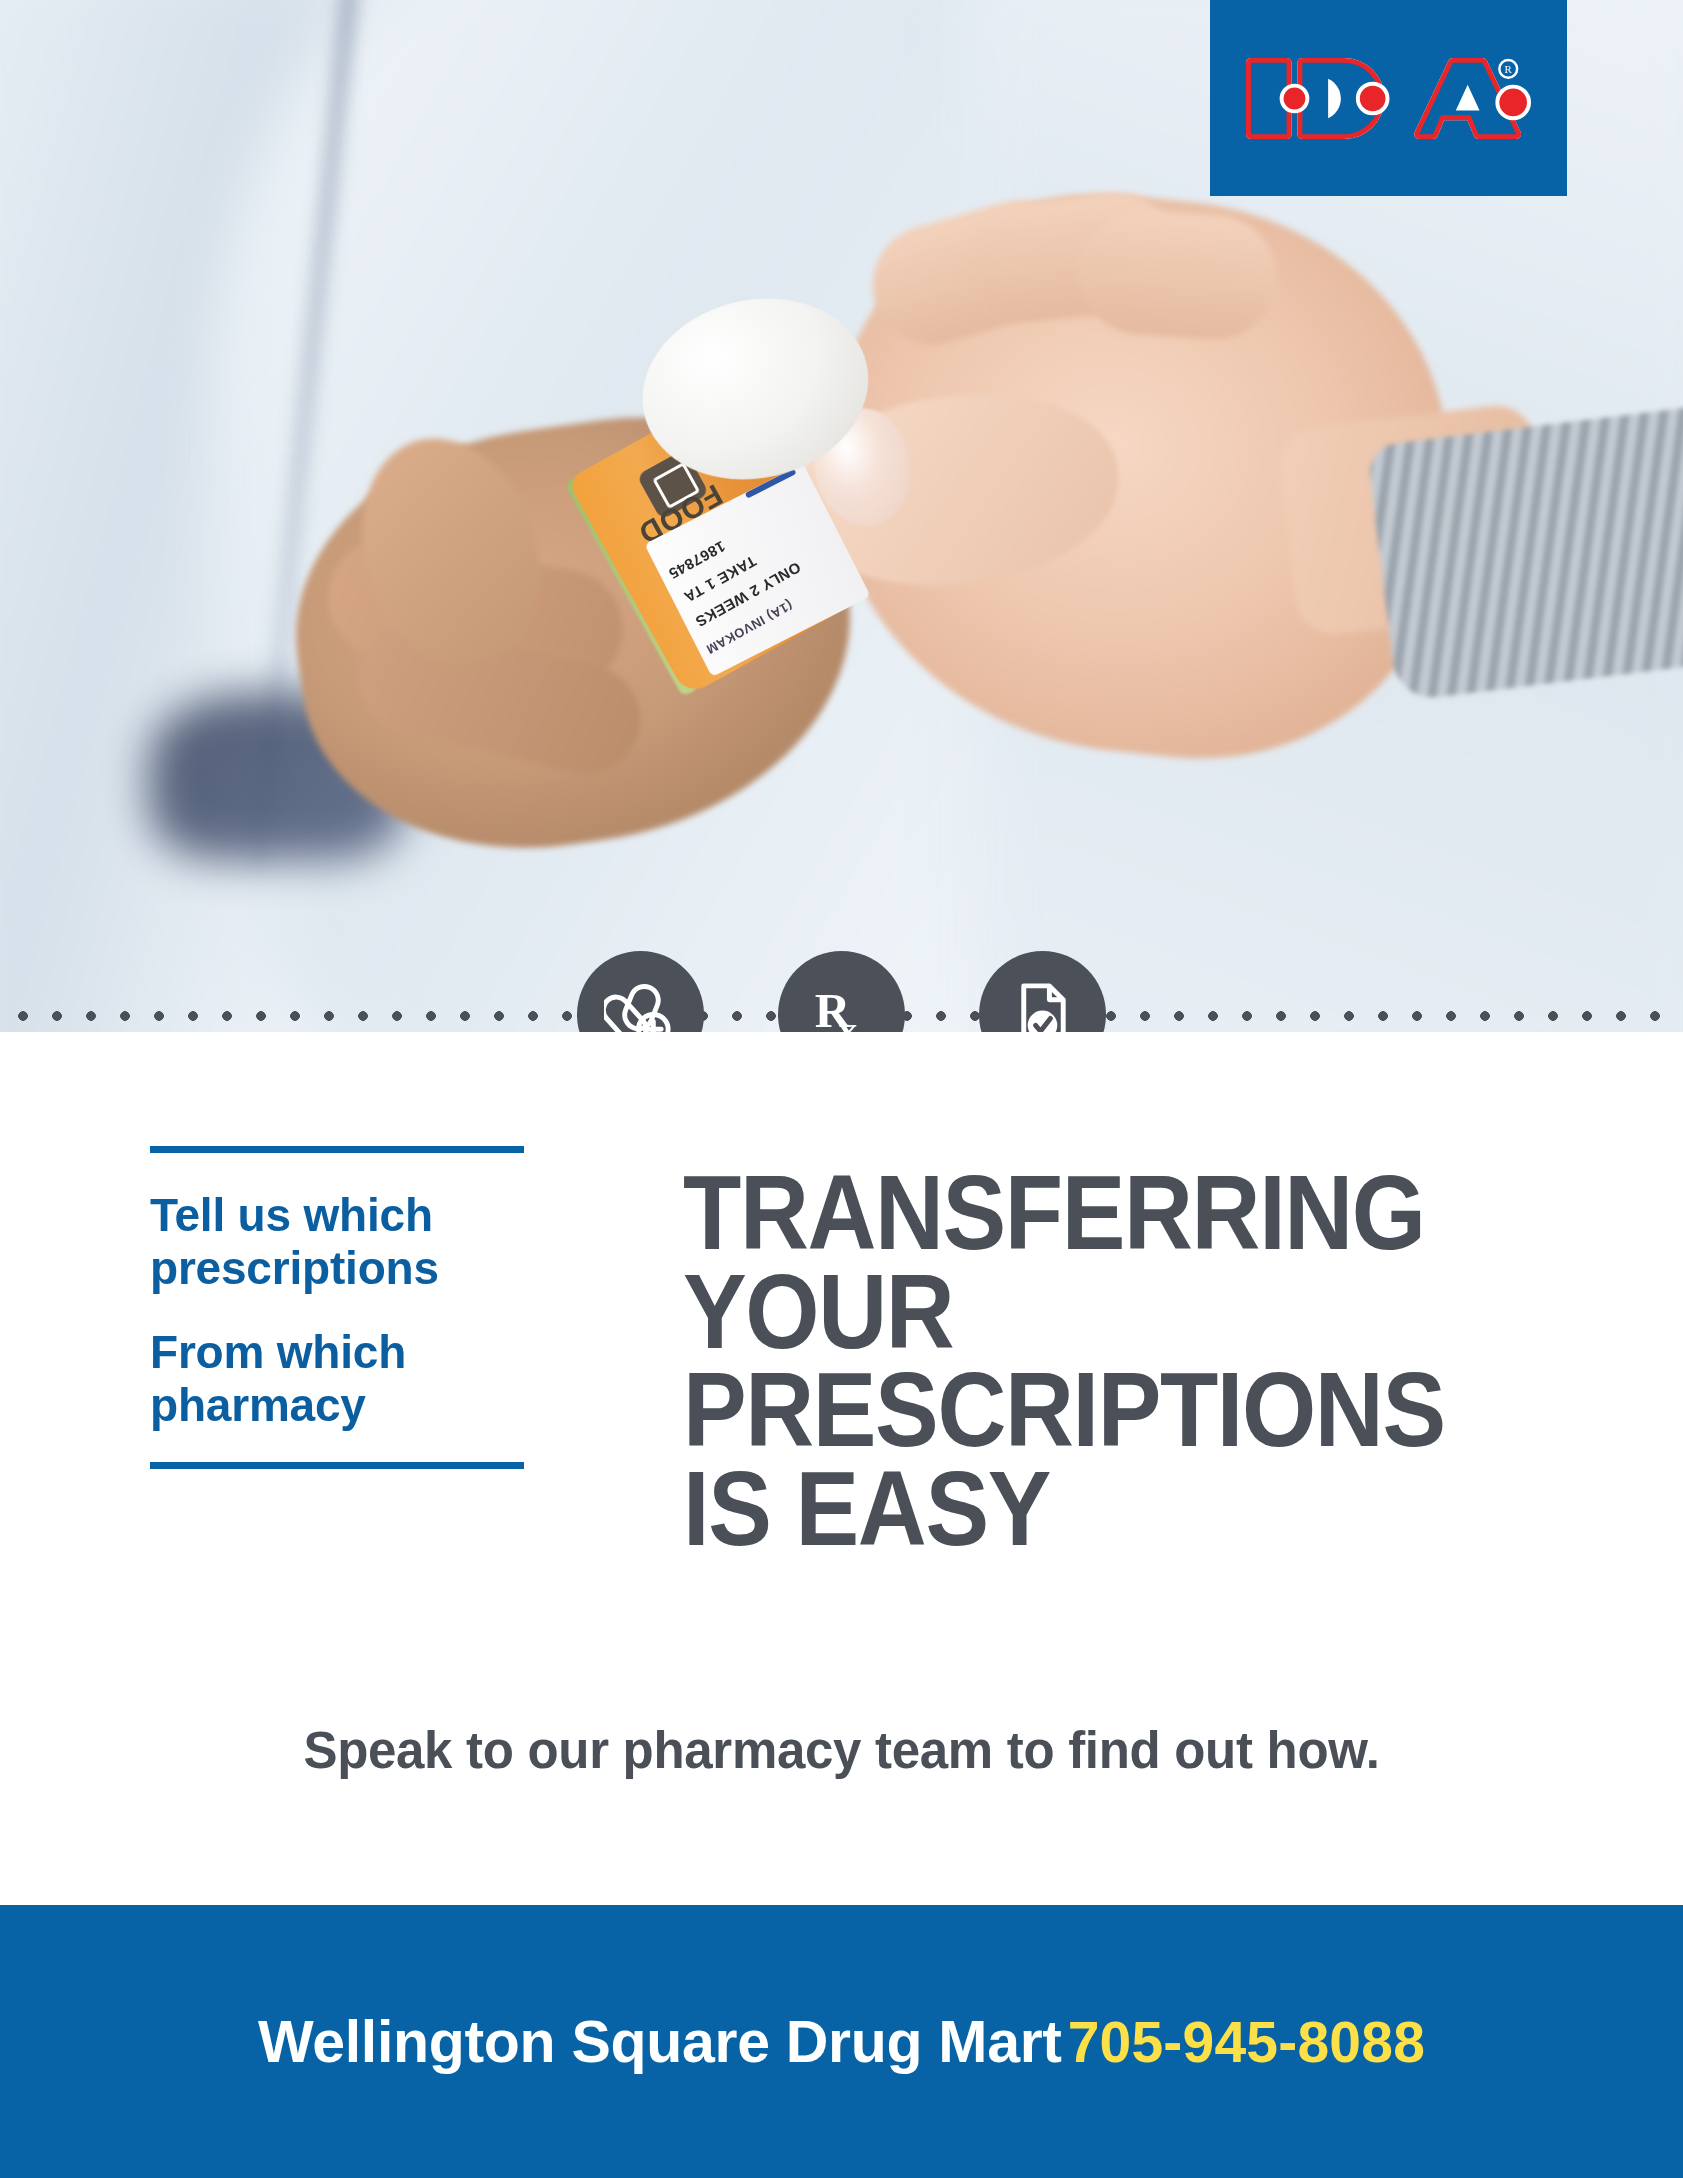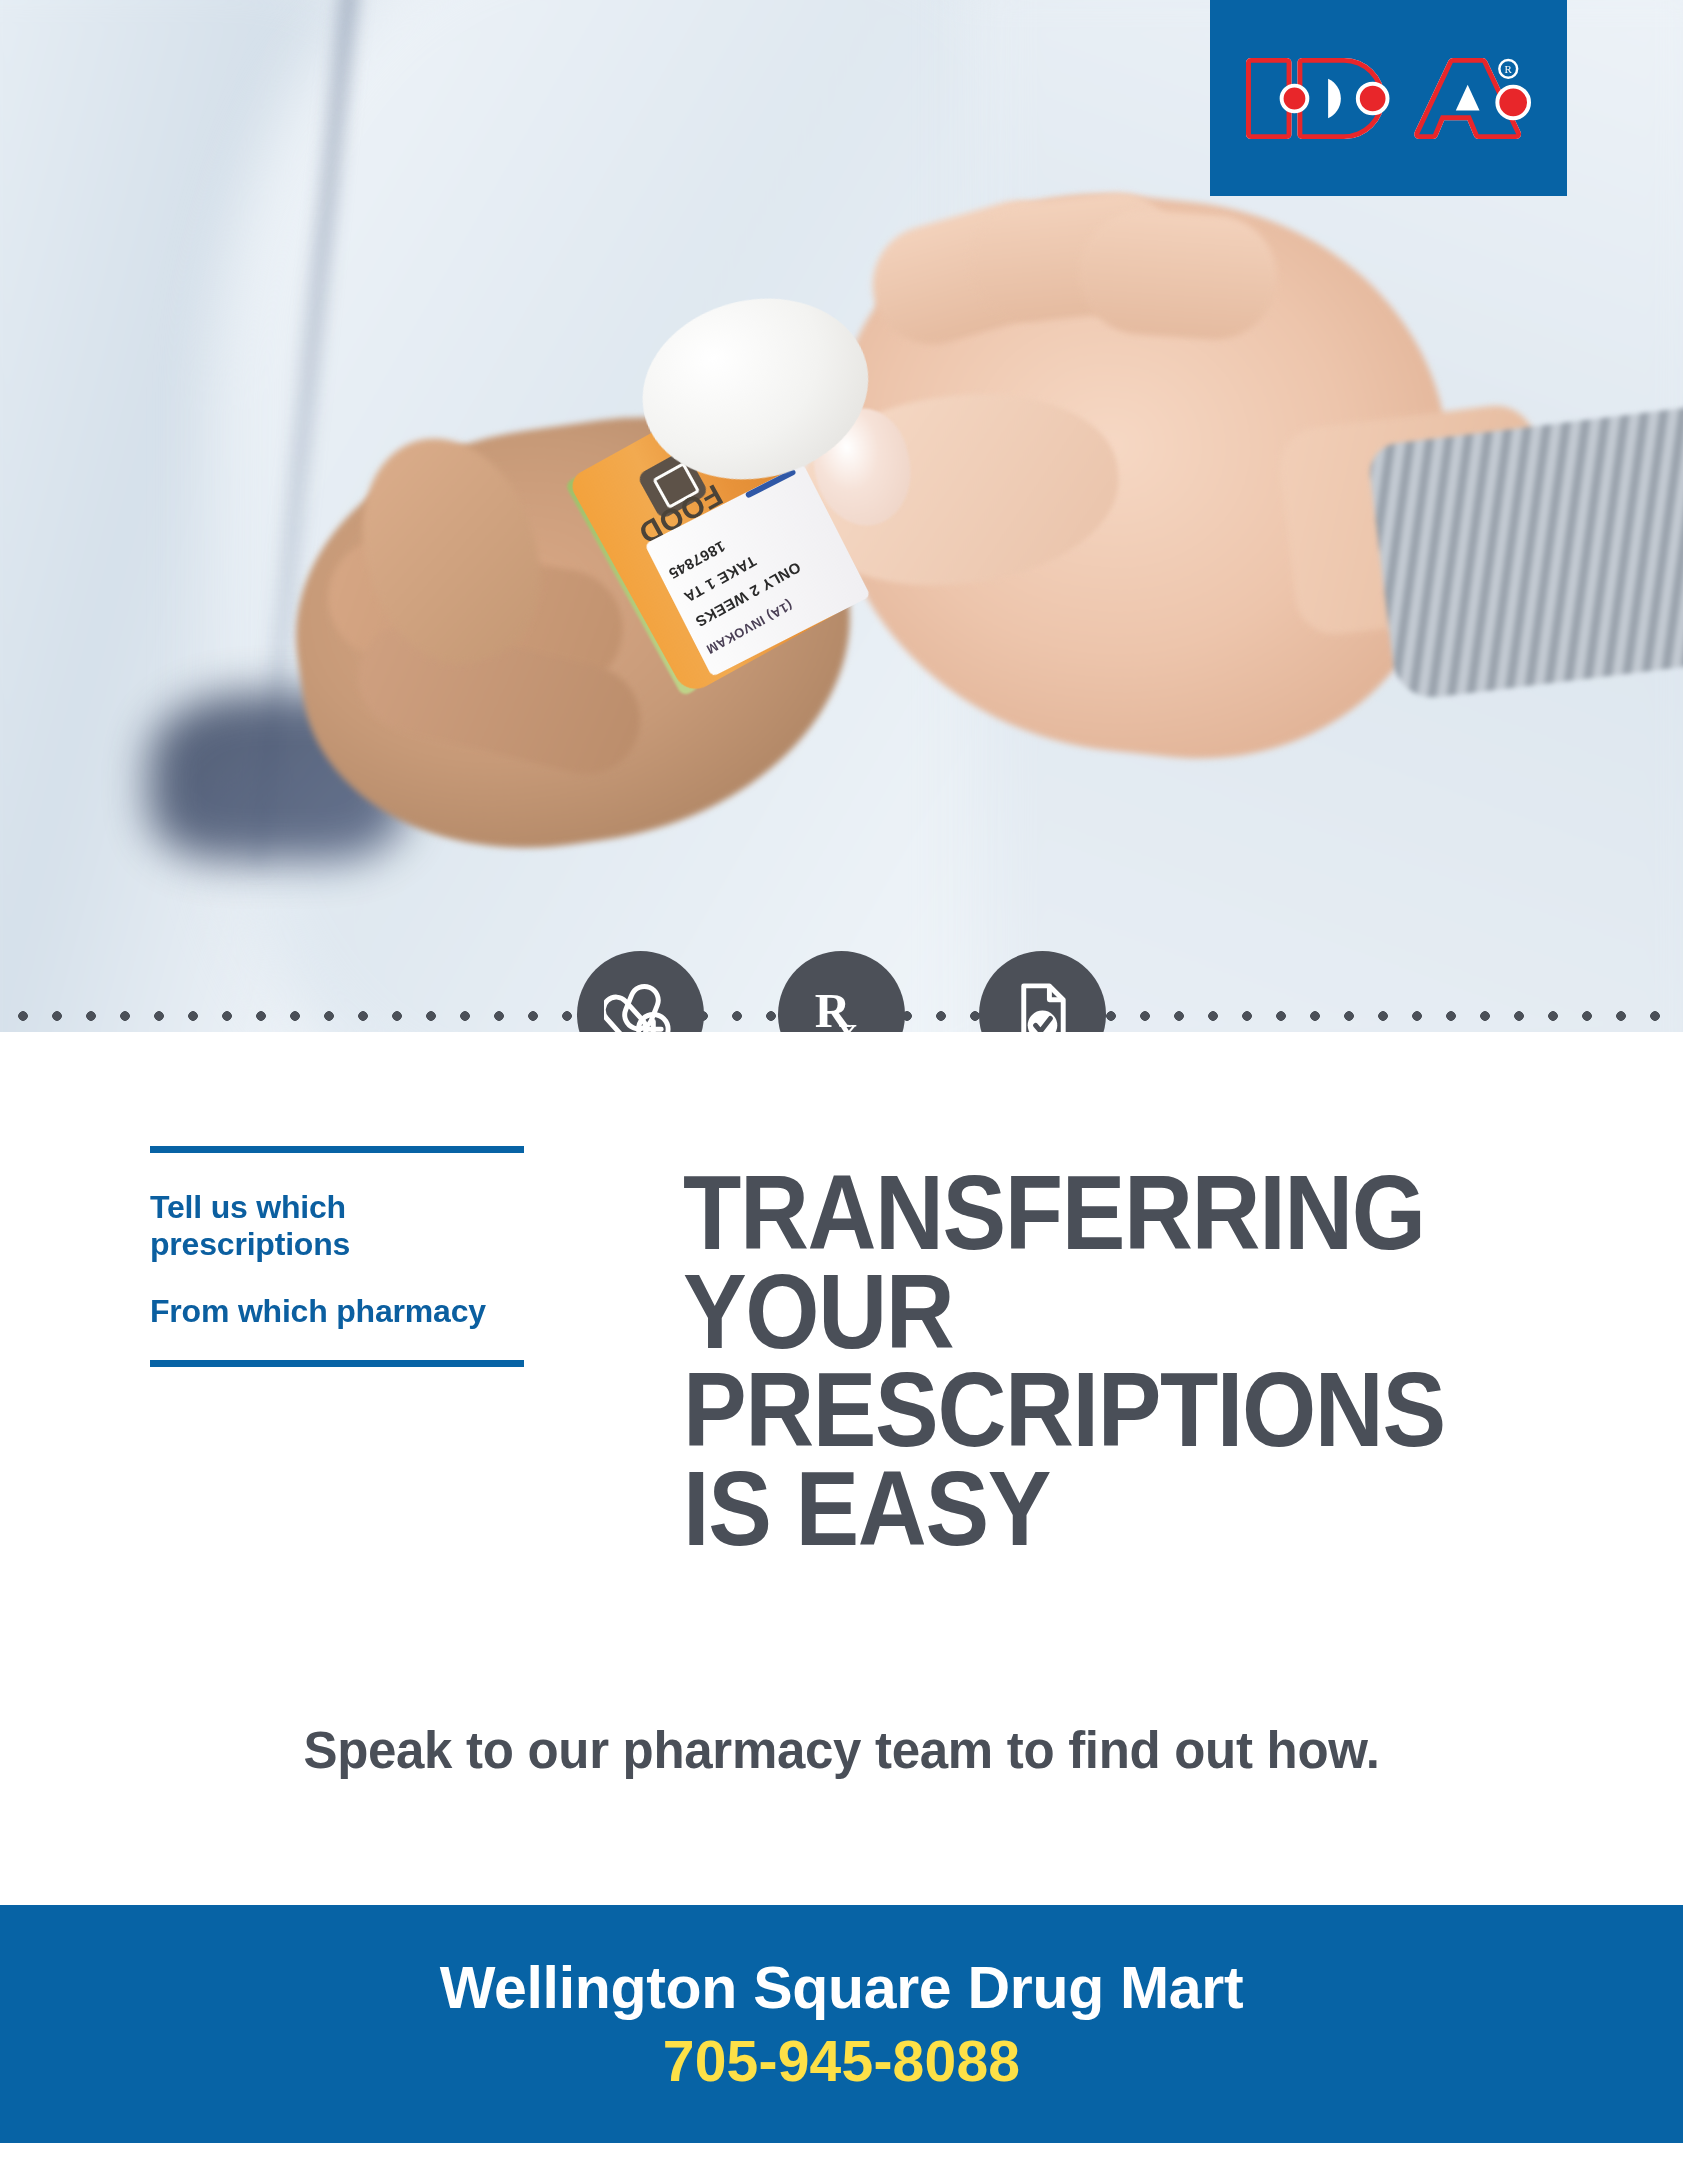--- a/index.html
+++ b/index.html
@@ -122,41 +122,41 @@
     display:flex;align-items:center;justify-content:center;flex:0 0 auto;}
   .badge svg{display:block;}
 
   
   .lower{position:absolute;left:0;top:1032px;width:1683px;height:1146px;background:#fff;}
 
   .bullets{position:absolute;left:150px;top:1146px;width:374px;}
   .rule{height:7px;background:#0763a5;width:374px;}
   .rule-top{margin:0 0 36px 0;}
   .rule-bot{margin:30px 0 0 0;}
-  .bullet{color:#0b5fa0;font-size:32px;font-weight:700;line-height:1.16;
+  .bullet{color:#0b5fa0;font-size:46px;font-weight:700;line-height:1.16;
     margin-bottom:30px;letter-spacing:-0.2px;}
   .bullet:last-of-type{margin-bottom:0;}
 
   .headline{position:absolute;left:683px;top:1163px;width:822px;
     color:#4a4f58;font-weight:700;font-size:106px;line-height:0.93;
     letter-spacing:-1.5px;
     font-family:"Liberation Sans Narrow","Liberation Sans",sans-serif;
     transform:scaleX(0.9);transform-origin:left top;}
   .headline span{display:block;}
 
   .subhead{position:absolute;left:0;top:1721px;width:1683px;text-align:center;
     color:#4a4f58;font-size:51px;font-weight:700;letter-spacing:-0.3px;
     font-family:"Liberation Sans Narrow","Liberation Sans",sans-serif;}
 
   .finePrint{position:absolute;left:0;top:1841px;width:1683px;text-align:center;
     color:#4f545c;font-size:15px;font-weight:400;letter-spacing:0.05px;
     font-family:"Liberation Sans Narrow","Liberation Sans",sans-serif;}
 
-  .footer{position:absolute;left:0;top:1905px;width:1683px;height:238px;
-    background:#0763a5;display:flex;flex-direction:column;
+  .footer{position:absolute;left:0;top:1905px;width:1683px;height:273px;
+    background:#0763a5;display:flex;flex-direction:row;
     align-items:center;justify-content:center;gap:6px;}
   .footer-name{color:#ffffff;font-size:59px;font-weight:700;letter-spacing:-0.3px;
     font-family:"Liberation Sans Narrow","Liberation Sans",sans-serif;}
   .footer-phone{color:#fde047;font-size:57px;font-weight:700;letter-spacing:0.2px;
     font-family:"Liberation Sans Narrow","Liberation Sans",sans-serif;}
 </style>
 </head>
 <body>
 
 <div class="poster">

